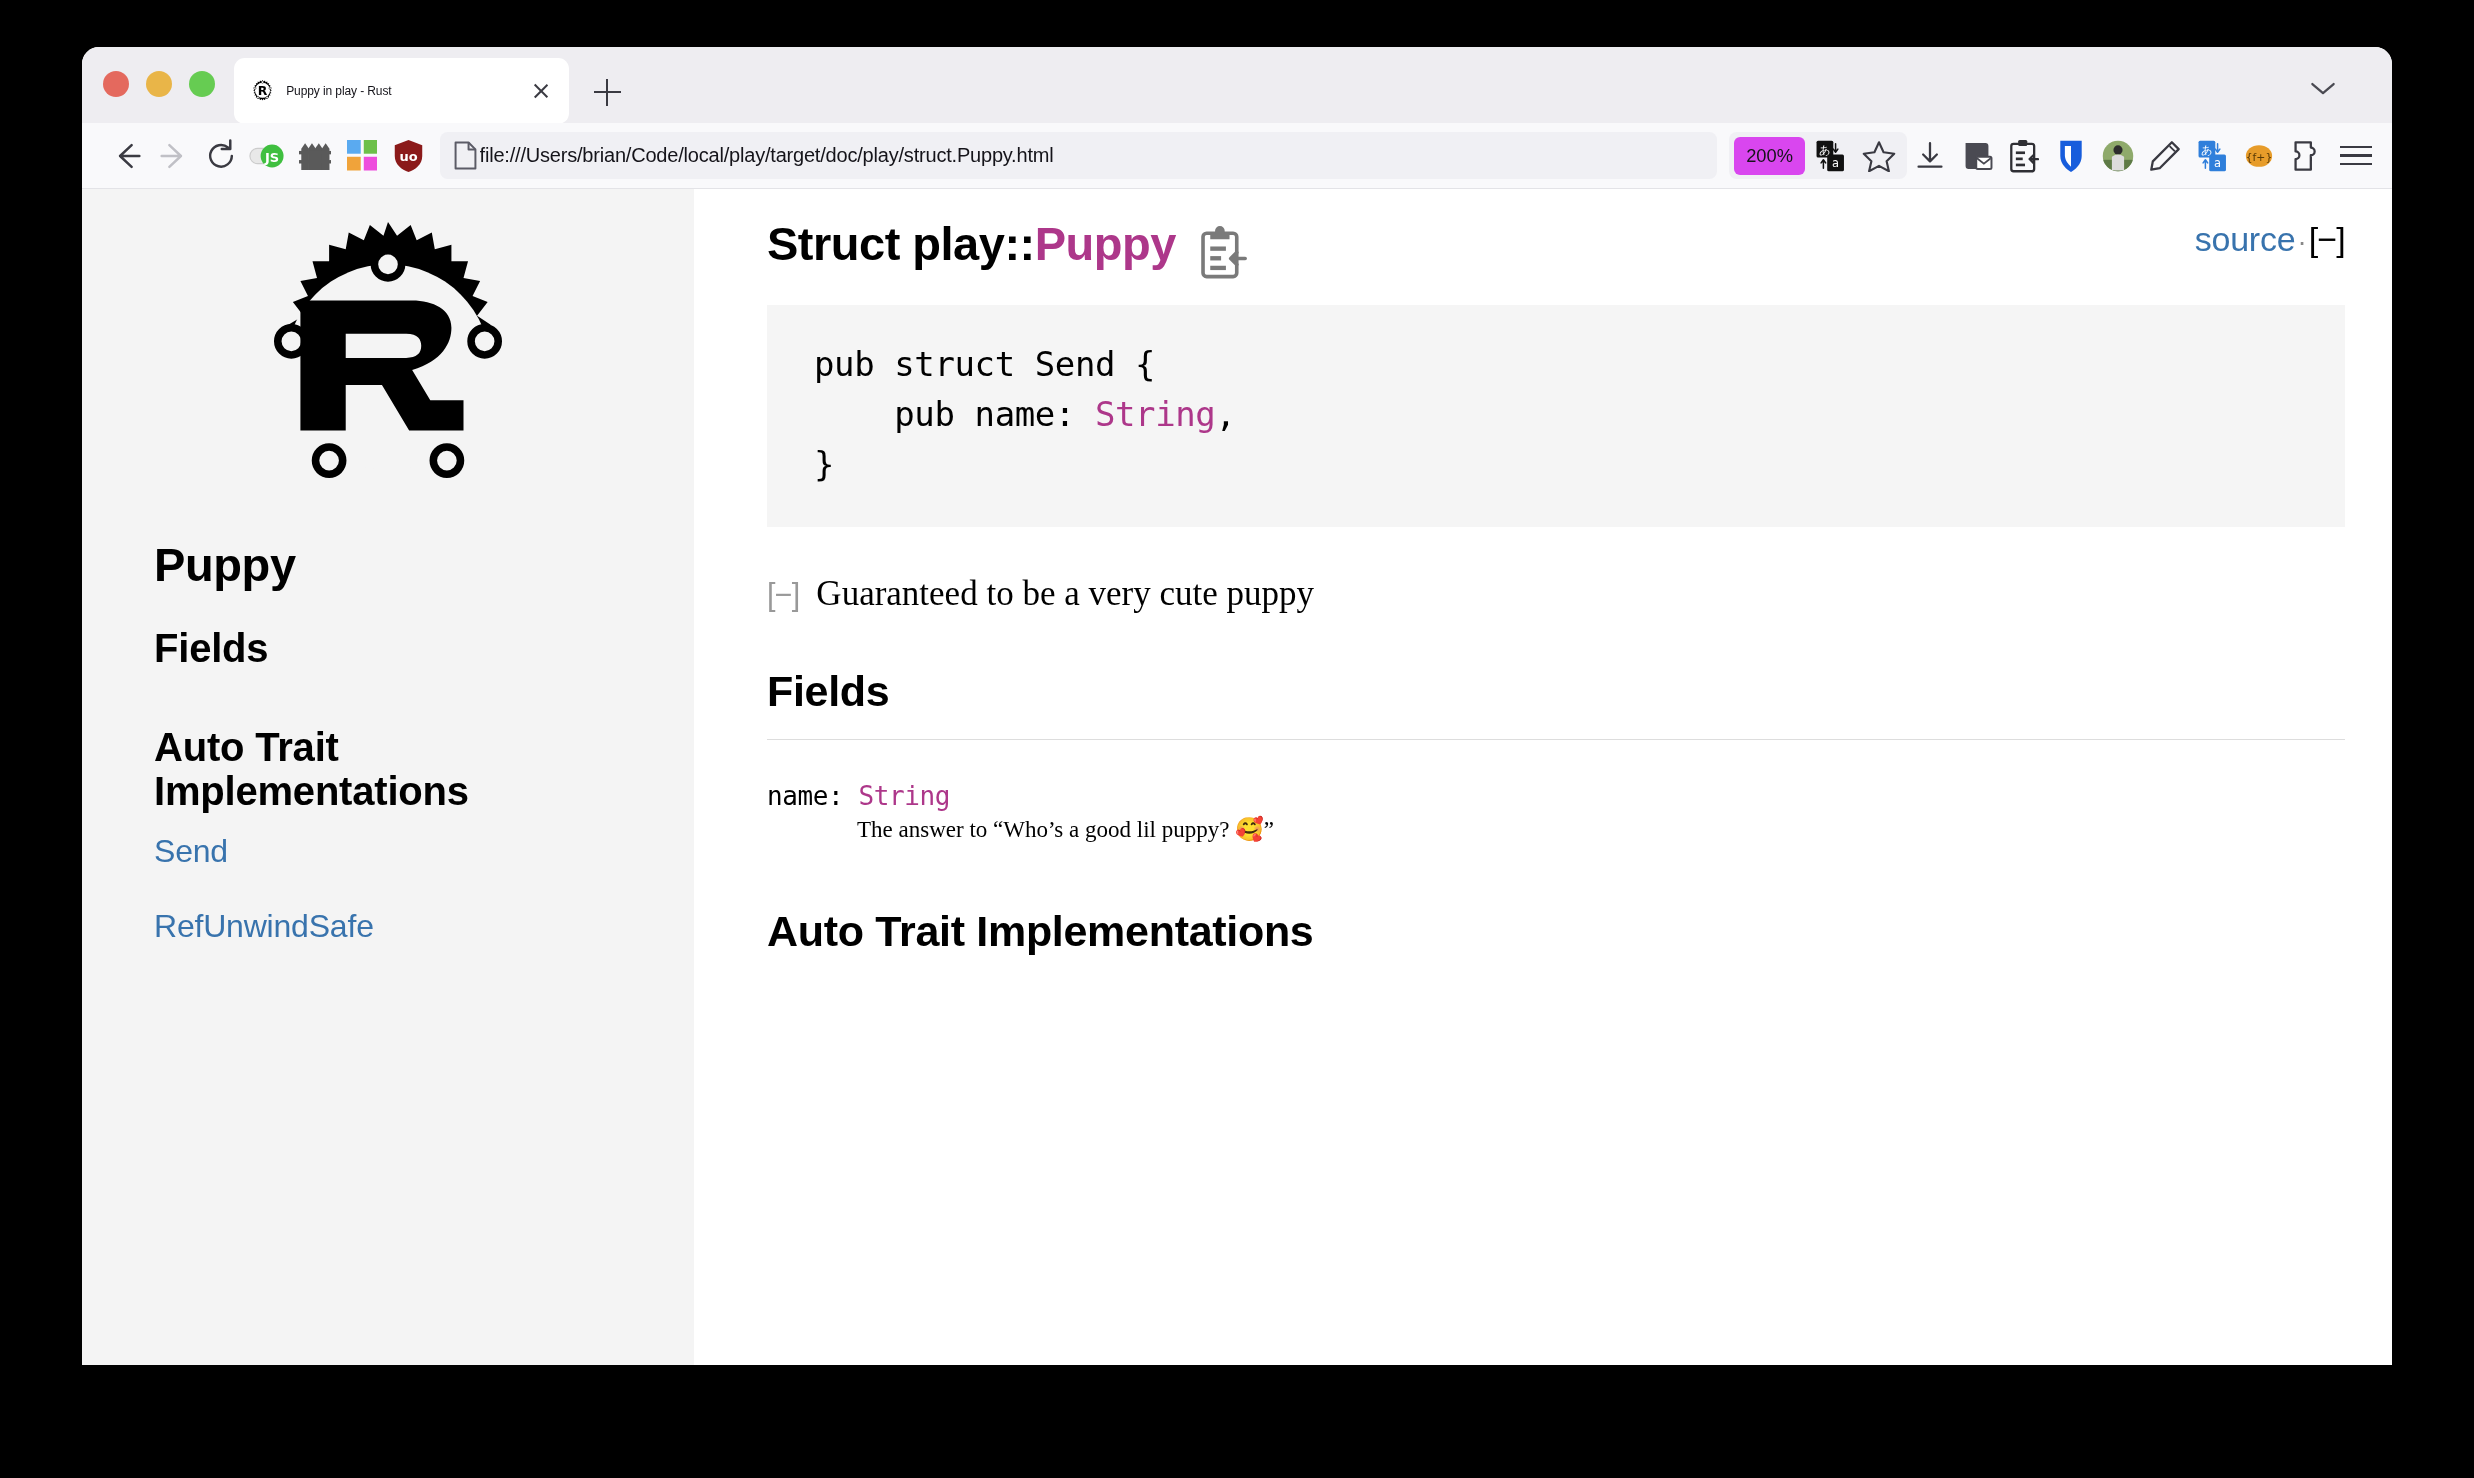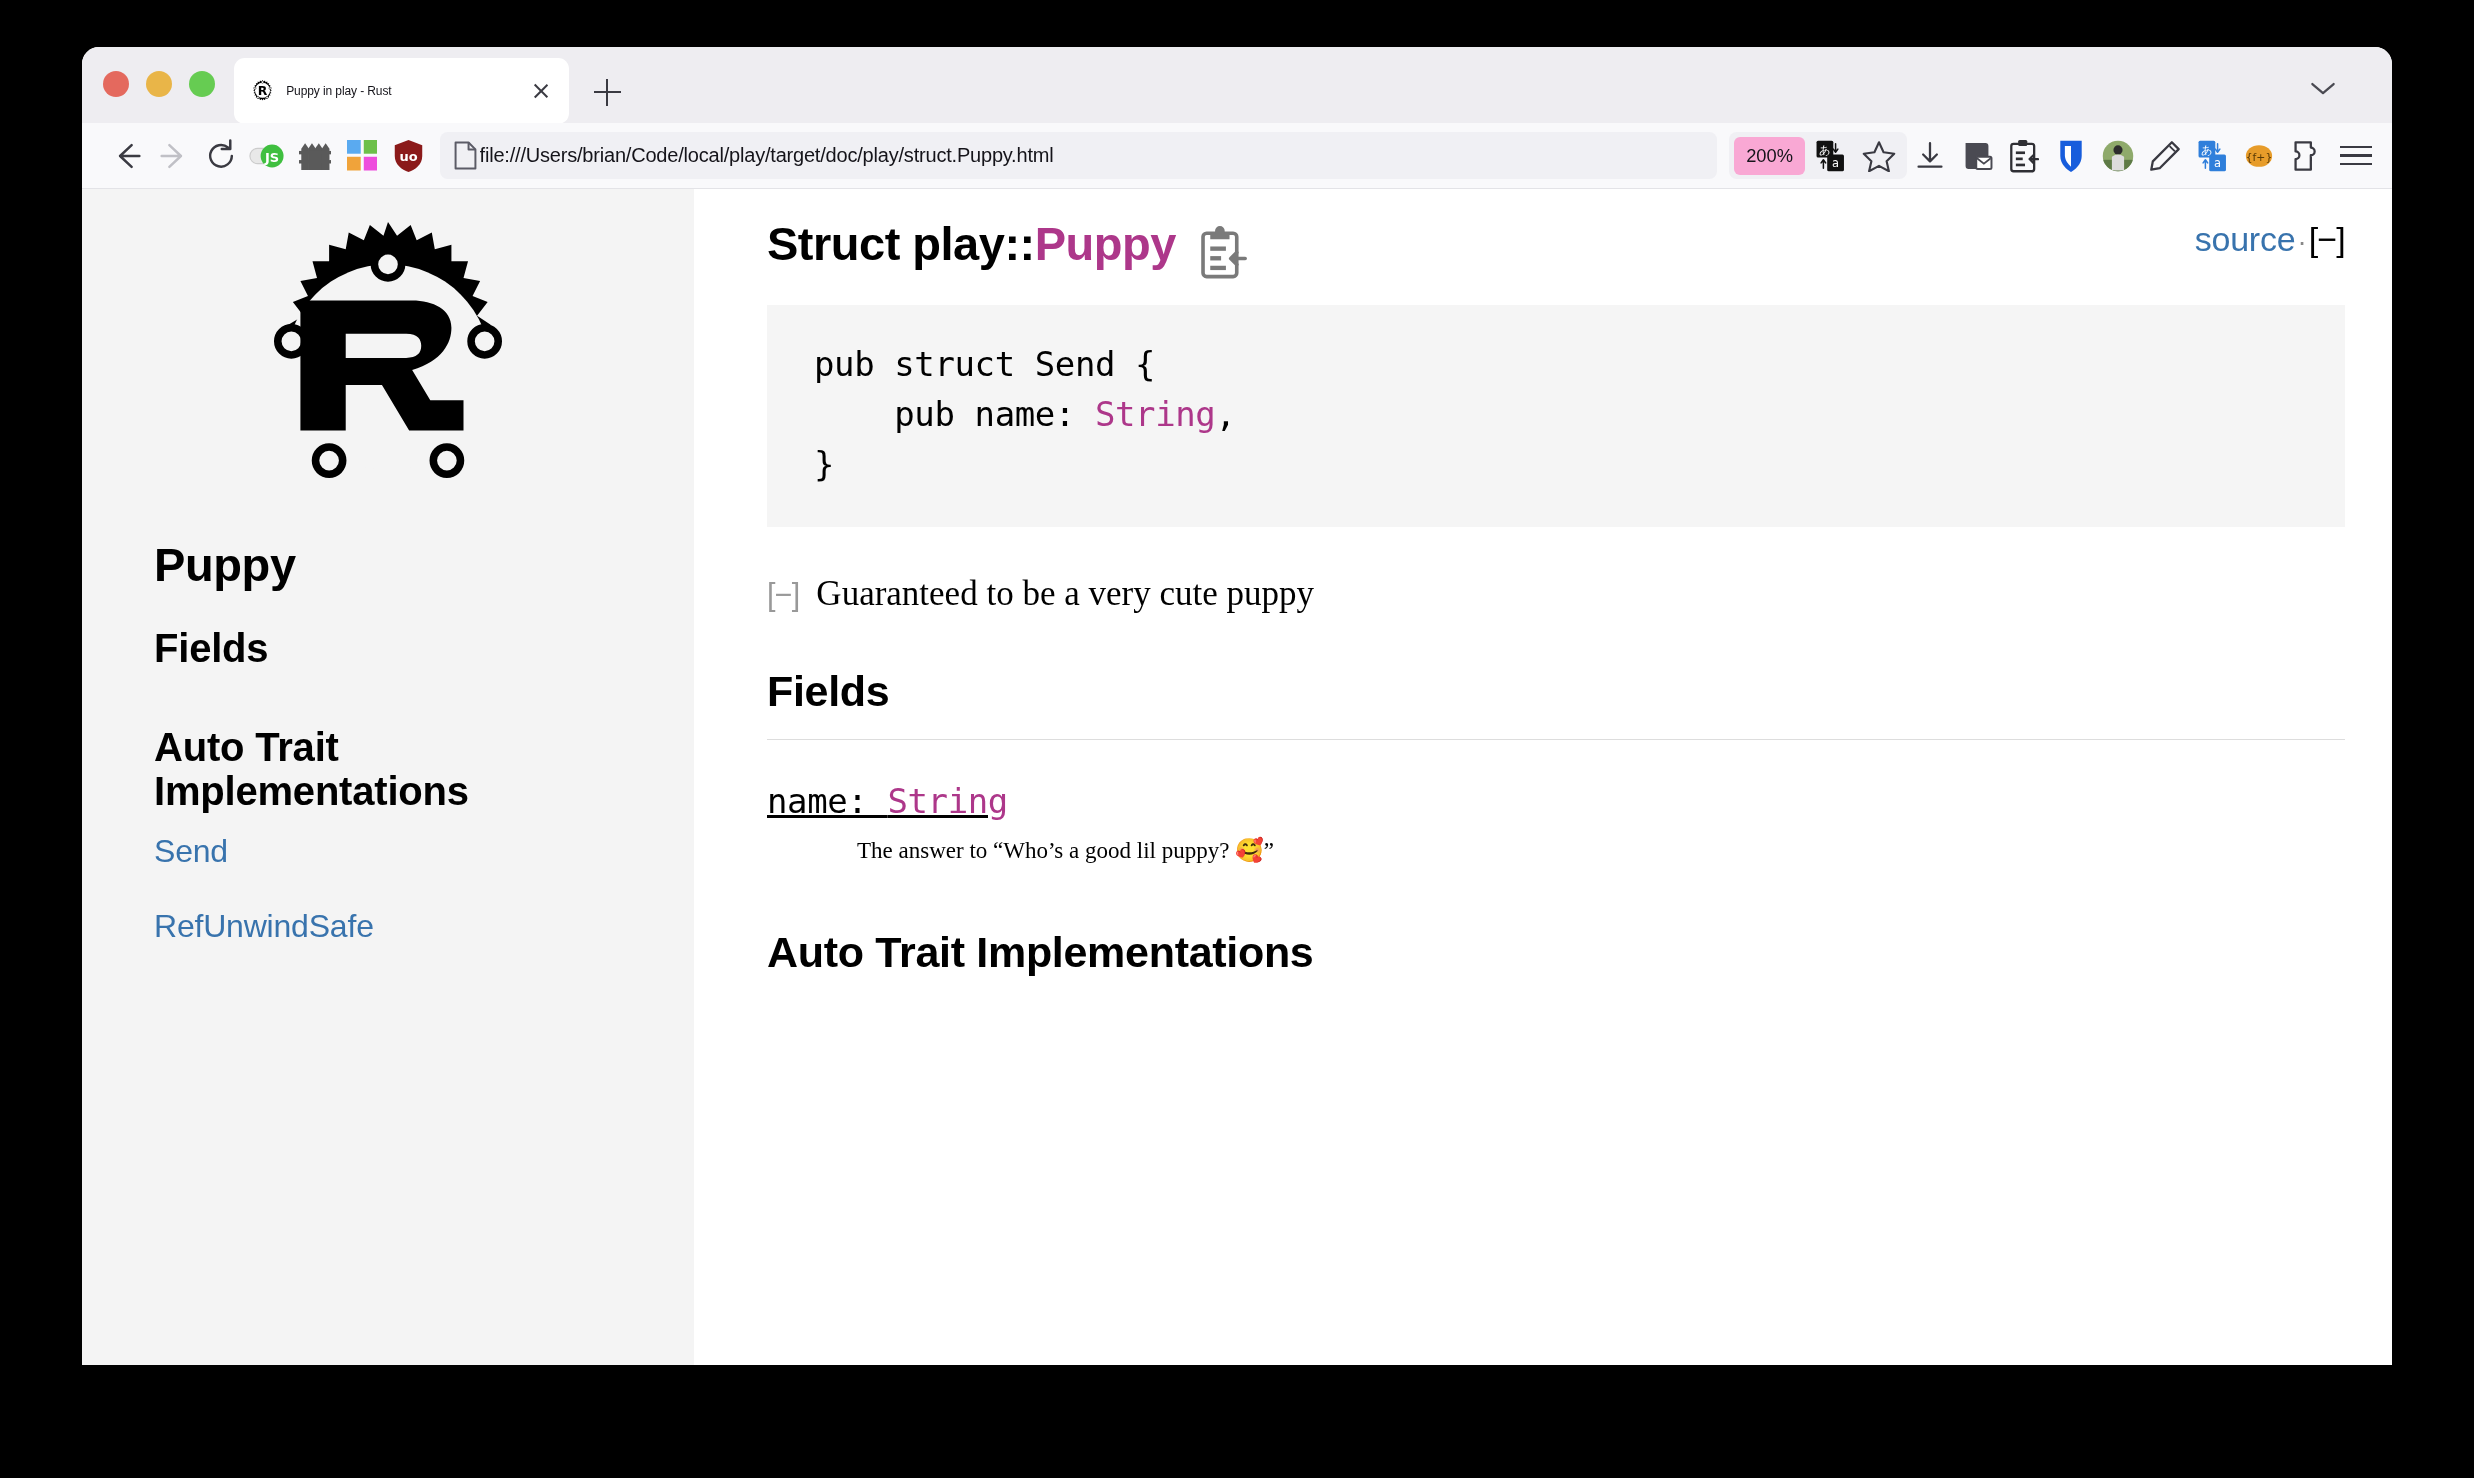--- a/index.html
+++ b/index.html
@@ -173,21 +173,21 @@
     display: flex;
     align-items: center;
     background: #f0f0f4;
     border-radius: 7.6px;
     height: 47px;
     padding: 0 4.6px;
     flex: none;
     gap: 1.5px;
   }
   #zoom-level-badge {
-    background: #f9a8d4;
+    background: #d946ef;
     border-radius: 6.1px;
     height: 38px;
     display: flex;
     align-items: center;
     padding: 0 12.2px;
     font-size: 18.3px;
     color: #15141a;
     text-align: center;
   }
 
@@ -343,25 +343,24 @@
     line-height: 1.2;
   }
   #fields-heading {
     padding-bottom: 21.3px;
     border-bottom: 1.5px solid #dddddd;
     margin-bottom: 41px;
   }
 
   .field-sig {
     font-family: "DejaVu Sans Mono", monospace;
-    font-size: 34px;
+    font-size: 26px;
     color: #000000;
     letter-spacing: -0.4px;
-    margin-bottom: 15px;
-    text-decoration: underline;
+    margin-bottom: 4px;
   }
   .field-sig .ty { color: #ad378a; }
 
   .field-doc {
     font-family: "Liberation Serif", serif;
     font-size: 23px;
     color: #000000;
     margin-left: 90px;
     line-height: 1.3;
     margin-bottom: 61px;

